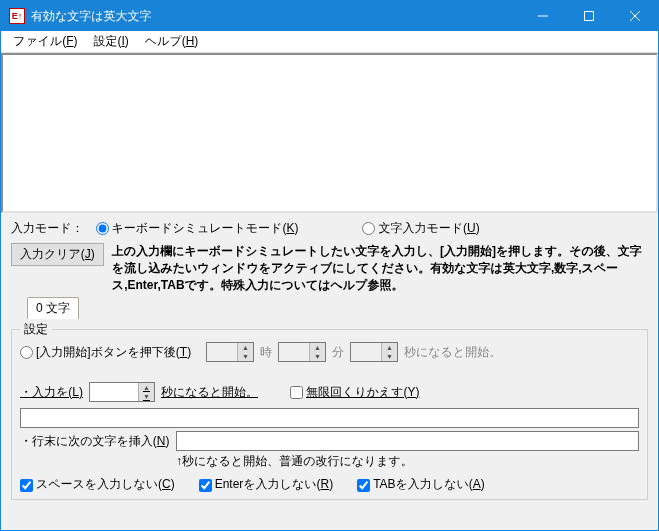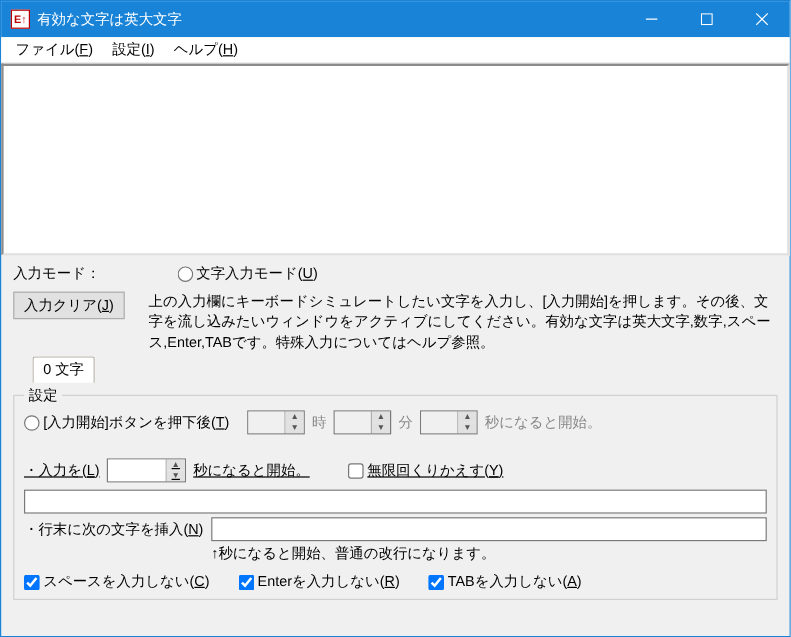--- a/index.html
+++ b/index.html
@@ -12,21 +12,21 @@
 .titlebar svg { stroke:#fff; stroke-width:1; fill:none; }
 .menubar { height:22px; background:#fff; display:flex; align-items:center; padding:0 4px; border-bottom:1px solid #e0e0e0;}
 .menubar .mitem { padding:2px 8px; cursor:pointer;}
 .textarea-wrap { padding:0; }
 .textarea { width:100%; height:160px; border:2px inset #e0e0e0; background:#fff; padding:2px 4px; resize:none; outline:none; font-size:12px;}
 .body { flex:1; padding:4px 10px 6px 10px; display:flex; flex-direction:column; gap:2px;}
 .row { display:flex; align-items:center; gap:6px; }
 .label { white-space:nowrap; }
 input[type=radio],input[type=checkbox]{ margin:0 3px 0 0; vertical-align:middle;}
 .btn { background:#e1e1e1; border:1px solid #adadad; padding:2px 8px; cursor:pointer; }
-.hint { font-size:12px; line-height:1.4; }
+.hint { font-size:12px; line-height:1.4;font-weight:bold; }
 .tab { display:inline-block; background:#fff; border:1px solid #aca899; border-bottom:none; padding:2px 8px; border-radius:2px 2px 0 0; cursor:pointer;}
 .spin { display:inline-flex; align-items:stretch; height:20px; border:1px solid #7a7a7a; background:#fff;}
 .spin input { border:0; width:48px; padding:0 4px; outline:none; text-align:left;}
 .spin .arrows { width:16px; display:flex; flex-direction:column; border-left:1px solid #b0b0b0;}
 .spin .arrows div { flex:1; display:flex; align-items:center; justify-content:center; background:#e1e1e1; cursor:pointer; font-size:7px; line-height:1; color:#555;}
 .spin.disabled { background:#f0f0f0; }
 .spin.disabled input { color:#888; background:#f0f0f0;}
 .txtinput { height:20px; border:1px solid #7a7a7a; background:#fff; padding:0 4px; }
 .disabled-text { color:#888;}
 fieldset{border:1px solid #d0d0d0;margin:0;padding:4px 8px 6px 8px;}
@@ -64,25 +64,26 @@
     <div class="mitem">ヘルプ(<span class="u">H</span>)</div>
   </div>
 
   <div class="textarea-wrap">
     <textarea class="textarea" style=""></textarea>
   </div>
 
   <div class="body">
     <div class="row" style="gap:12px;">
       <span class="label">入力モード：</span>
+      <label><input type="radio" name="mode" checked="" style="">キーボードシミュレートモード(<span class="u">K</span>)</label>
       <span style="width:40px;"></span>
       <label><input type="radio" name="mode" style="">文字入力モード(<span class="u">U</span>)</label>
     </div>
 
-    <div class="row" style="align-items:flex-start; gap:20px; margin-top:4px;">
+    <div class="row" style="align-items:flex-start; gap:8px; margin-top:4px;">
       <button class="btn">入力クリア(<span class="u">J</span>)</button>
       <div class="hint" style="flex:1;">上の入力欄にキーボードシミュレートしたい文字を入力し、[入力開始]を押します。その後、文字を流し込みたいウィンドウをアクティブにしてください。有効な文字は英大文字,数字,スペース,Enter,TABです。特殊入力についてはヘルプ参照。</div>
     </div>
 
     <div style="margin-top:2px;padding-left:16px;">
       <span class="tab">0 文字</span>
     </div>
 
     <fieldset class="">
       <legend>設定</legend>

